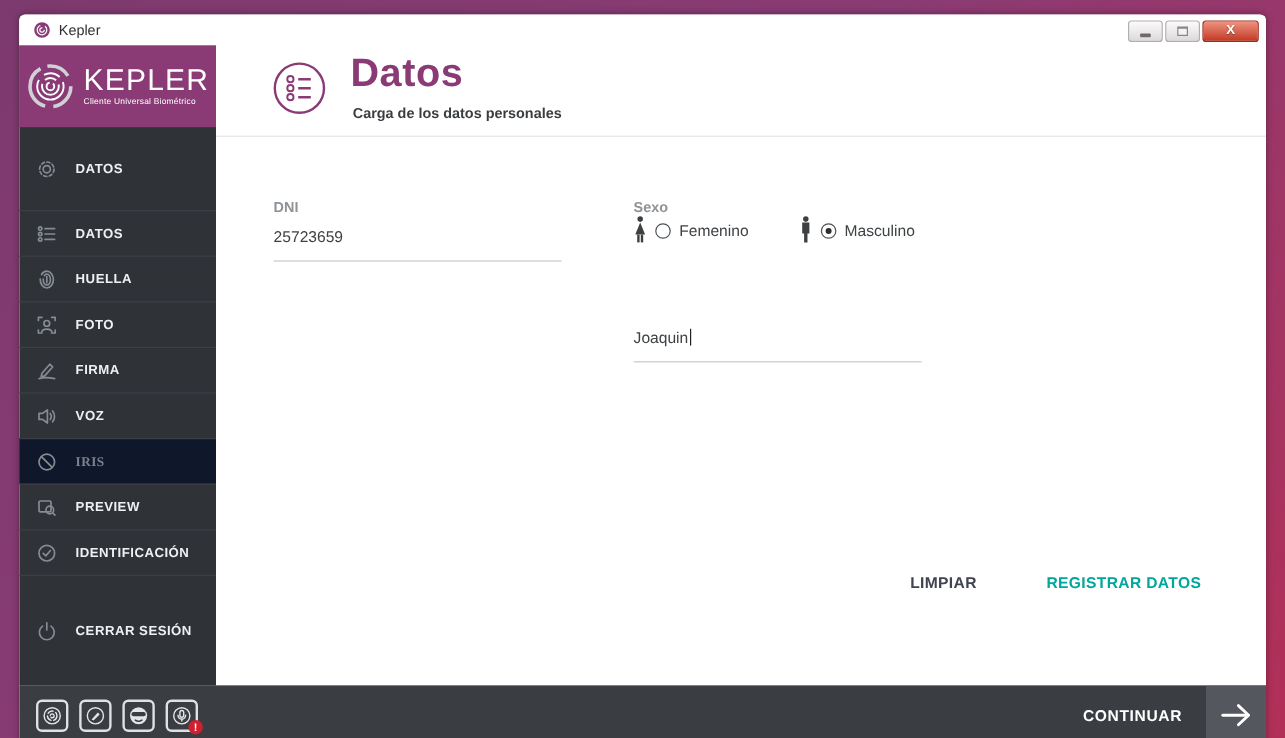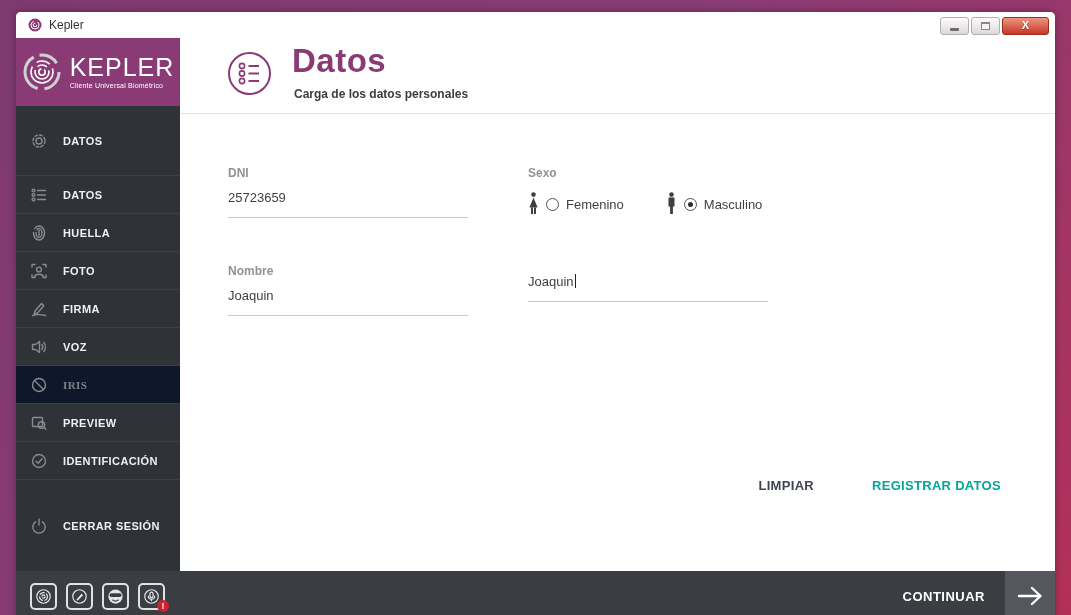--- a/index.html
+++ b/index.html
@@ -51,21 +51,21 @@
   .hdr-sub { position:absolute; left:114px; top:49px; font-size:12px; font-weight:bold; color:#3a3d40; }
   .hdr-line { position:absolute; left:0; right:0; top:75px; height:1px; background:#e4e4e4; }
   .field { position:absolute; width:240px; }
   .f-dni { left:48px; top:128px; }
   .f-sexo { left:348px; top:128px; width:320px; }
   .f-nombre { left:48px; top:226px; }
   .f-apellido { left:348px; top:226px; }
   .f-label { font-size:12px; font-weight:bold; color:#8f9397; }
   .f-input { margin-top:10px; height:28px; font-size:13px; color:#3e4245; border-bottom:1px solid #c7c9cb; display:flex; align-items:flex-start; cursor:text; }
   .caret { display:inline-block; width:1px; height:14px; background:#222; margin-left:1px; }
-  .sexo-row { margin-top:12px; display:flex; align-items:center; gap:42px; }
+  .sexo-row { display:flex; align-items:center; gap:42px; }
   .sexo-opt { display:flex; align-items:center; gap:7px; cursor:pointer; }
   .sexo-opt .pic { width:11px; height:24px; }
   .radio { width:13px; height:13px; border:1px solid #4d5154; border-radius:50%; display:flex; align-items:center; justify-content:center; }
   .radio .dot { width:5px; height:5px; border-radius:50%; background:#2c2e30; display:none; }
   .sexo-opt.checked .radio .dot { display:block; }
   .sexo-opt .olabel { font-size:13px; color:#3e4245; }
   .actions { position:absolute; top:440px; left:0; right:54px; display:flex; justify-content:flex-end; gap:58px; align-items:center; }
   .btn-limpiar { font-size:13px; font-weight:bold; color:#3f4450; letter-spacing:.3px; cursor:pointer; background:none; border:none; font-family:inherit; }
   .btn-registrar { font-size:13px; font-weight:bold; color:#00a79c; letter-spacing:.3px; cursor:pointer; background:none; border:none; font-family:inherit; }
   
@@ -243,26 +243,20 @@
               <path d="M2.5 5.5 H8.5 V14.5 H6.9 V22 H4.1 V14.5 H2.5 Z" fill="#3c4043"></path>
             </svg>
             <span class="radio">
                 <span class="dot"></span>
               </span>
             <span class="olabel">Masculino</span>
           </div>
         </div>
       </div>
 
-      <div class="field f-nombre">
-        <div class="f-label">Nombre</div>
-        <div class="f-input">
-            <span>Joaquin</span>
-          </div>
-      </div>
 
       <div class="field f-apellido">
         <div class="f-input">
             <span>Joaquin</span>
             <span class="caret"></span>
           </div>
       </div>
 
       <div class="actions">
         <button class="btn-limpiar">LIMPIAR</button>

